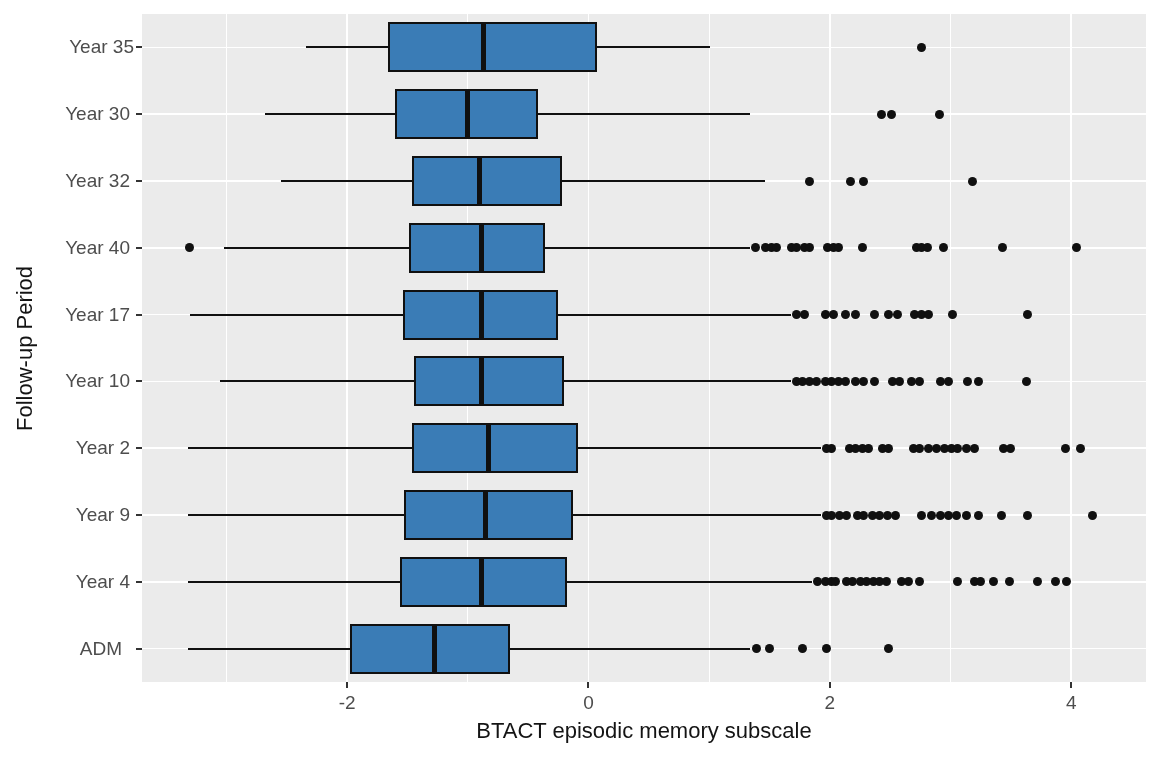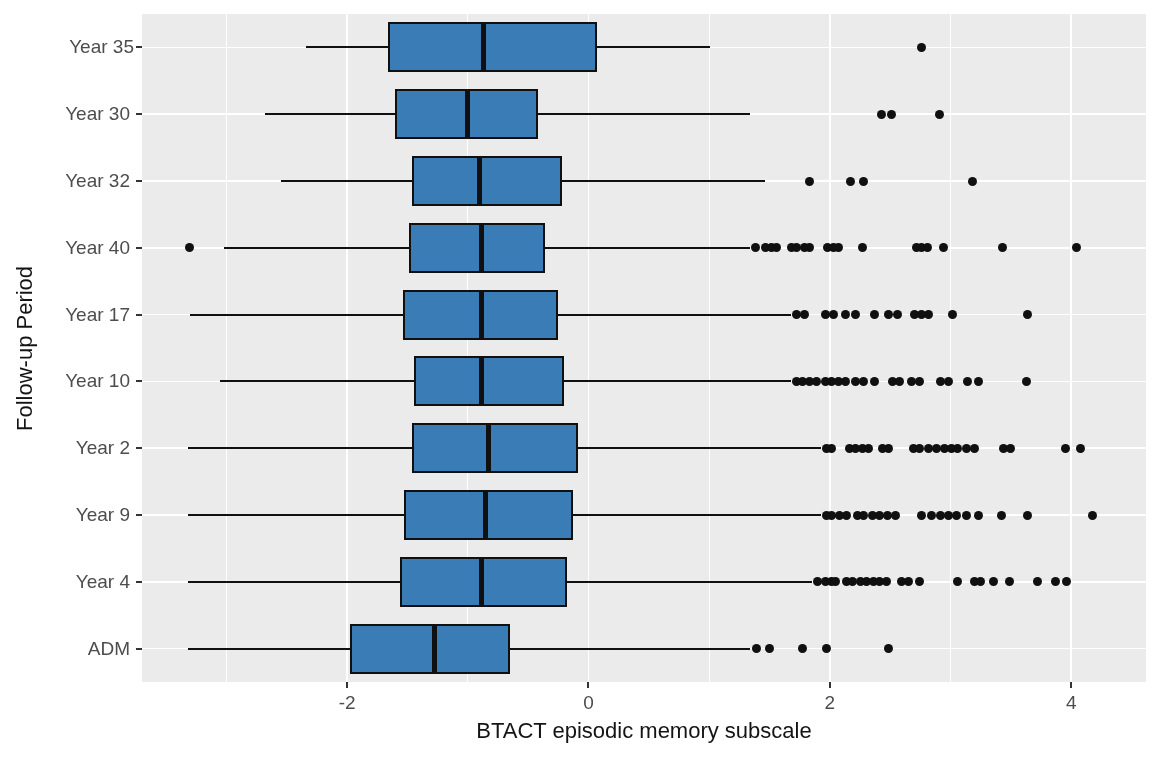--- a/index.html
+++ b/index.html
@@ -220,21 +220,21 @@
     <div class="y-tick-label" style="position: absolute; left: 8px; top: 302.6px;">Year 17</div>
     <div style="position: absolute; left: 136px; top: 380.4px; width: 6px; height: 2px; background: rgb(51, 51, 51);"></div>
     <div class="y-tick-label" style="position: absolute; left: 8px; top: 369.4px;">Year 10</div>
     <div style="position: absolute; left: 136px; top: 447.2px; width: 6px; height: 2px; background: rgb(51, 51, 51);"></div>
     <div class="y-tick-label" style="position: absolute; left: 8px; top: 436.2px;">Year 2</div>
     <div style="position: absolute; left: 136px; top: 514px; width: 6px; height: 2px; background: rgb(51, 51, 51);"></div>
     <div class="y-tick-label" style="position: absolute; left: 8px; top: 503px;">Year 9</div>
     <div style="position: absolute; left: 136px; top: 580.8px; width: 6px; height: 2px; background: rgb(51, 51, 51);"></div>
     <div class="y-tick-label" style="position: absolute; left: 8px; top: 569.8px;">Year 4</div>
     <div style="position: absolute; left: 136px; top: 647.6px; width: 6px; height: 2px; background: rgb(51, 51, 51);"></div>
-    <div class="y-tick-label" style="position: absolute; left: 8px; top: 636.6px;">ADM</div>
+    <div class="y-tick-label" style="position: absolute; left: 0; top: 636.6px;">ADM</div>
   </div>
 <div id="x-axis">
     <div style="position: absolute; left: 346.144px; top: 682px; width: 2px; height: 6px; background: rgb(51, 51, 51);"></div>
     <div class="x-tick-label" style="position: absolute; left: 317.144px; top: 692px;">-2</div>
     <div style="position: absolute; left: 587.49px; top: 682px; width: 2px; height: 6px; background: rgb(51, 51, 51);"></div>
     <div class="x-tick-label" style="position: absolute; left: 558.49px; top: 692px;">0</div>
     <div style="position: absolute; left: 828.837px; top: 682px; width: 2px; height: 6px; background: rgb(51, 51, 51);"></div>
     <div class="x-tick-label" style="position: absolute; left: 799.837px; top: 692px;">2</div>
     <div style="position: absolute; left: 1070.18px; top: 682px; width: 2px; height: 6px; background: rgb(51, 51, 51);"></div>
     <div class="x-tick-label" style="position: absolute; left: 1041.18px; top: 692px;">4</div>

